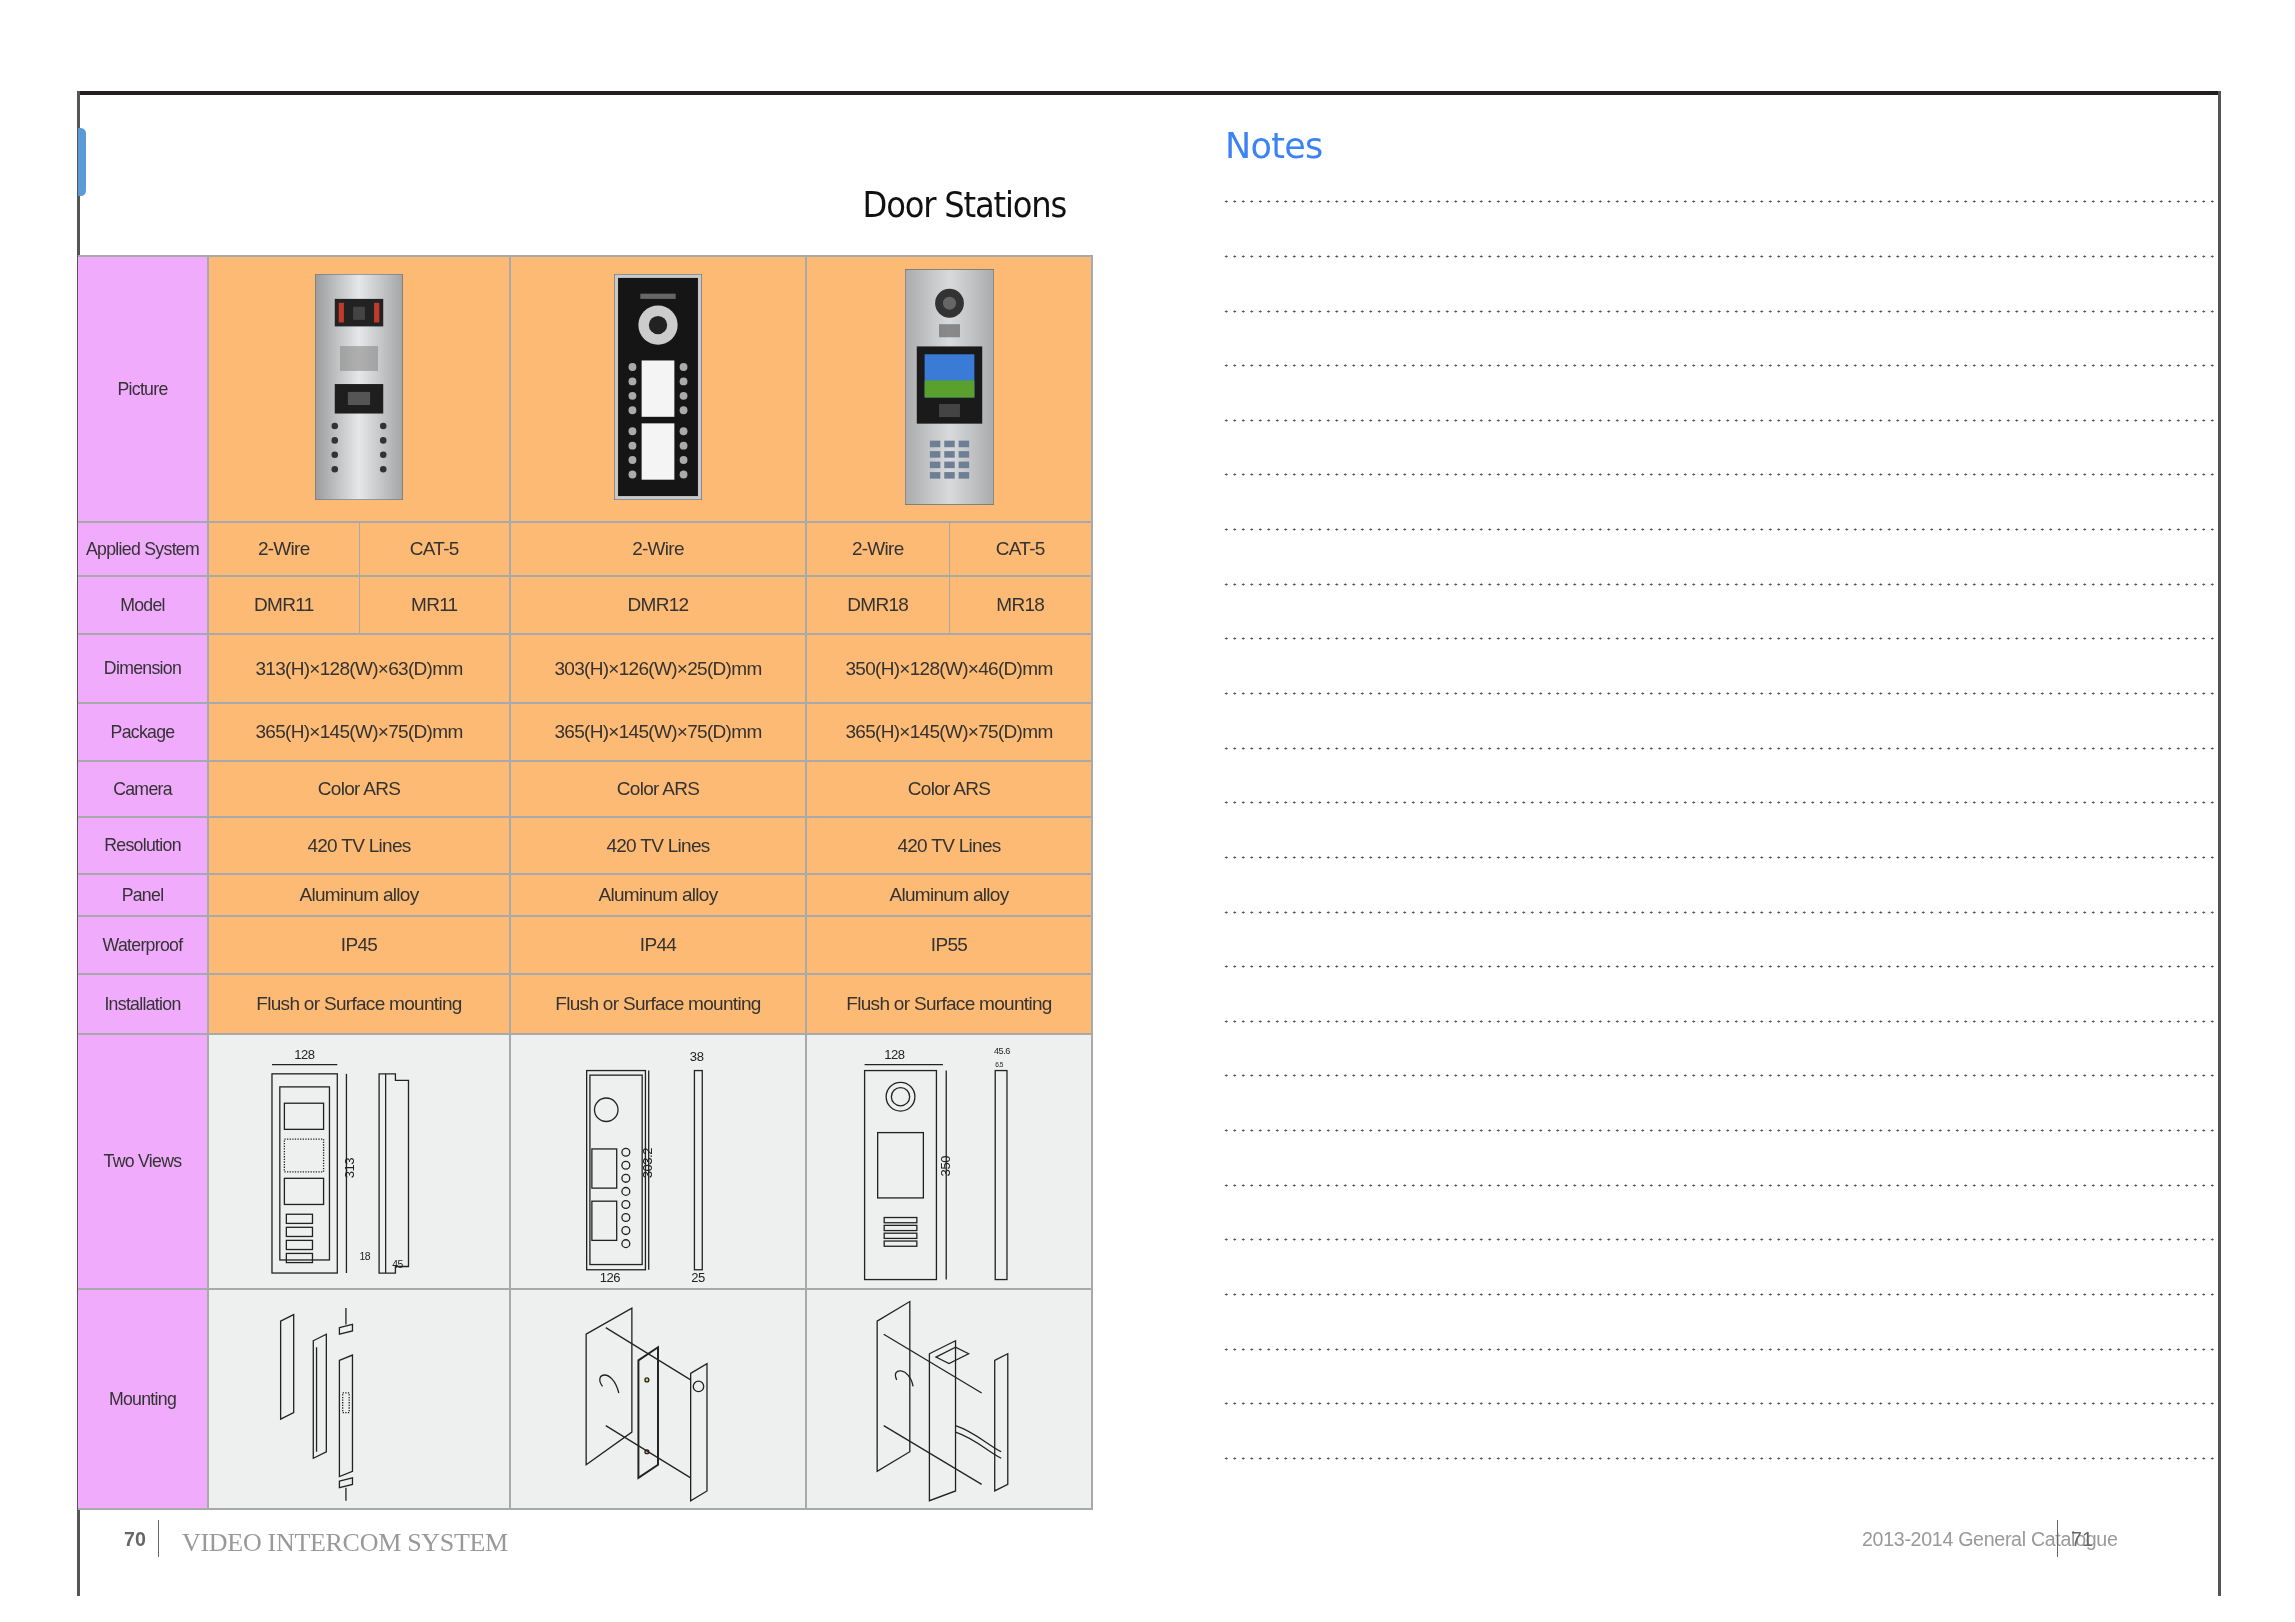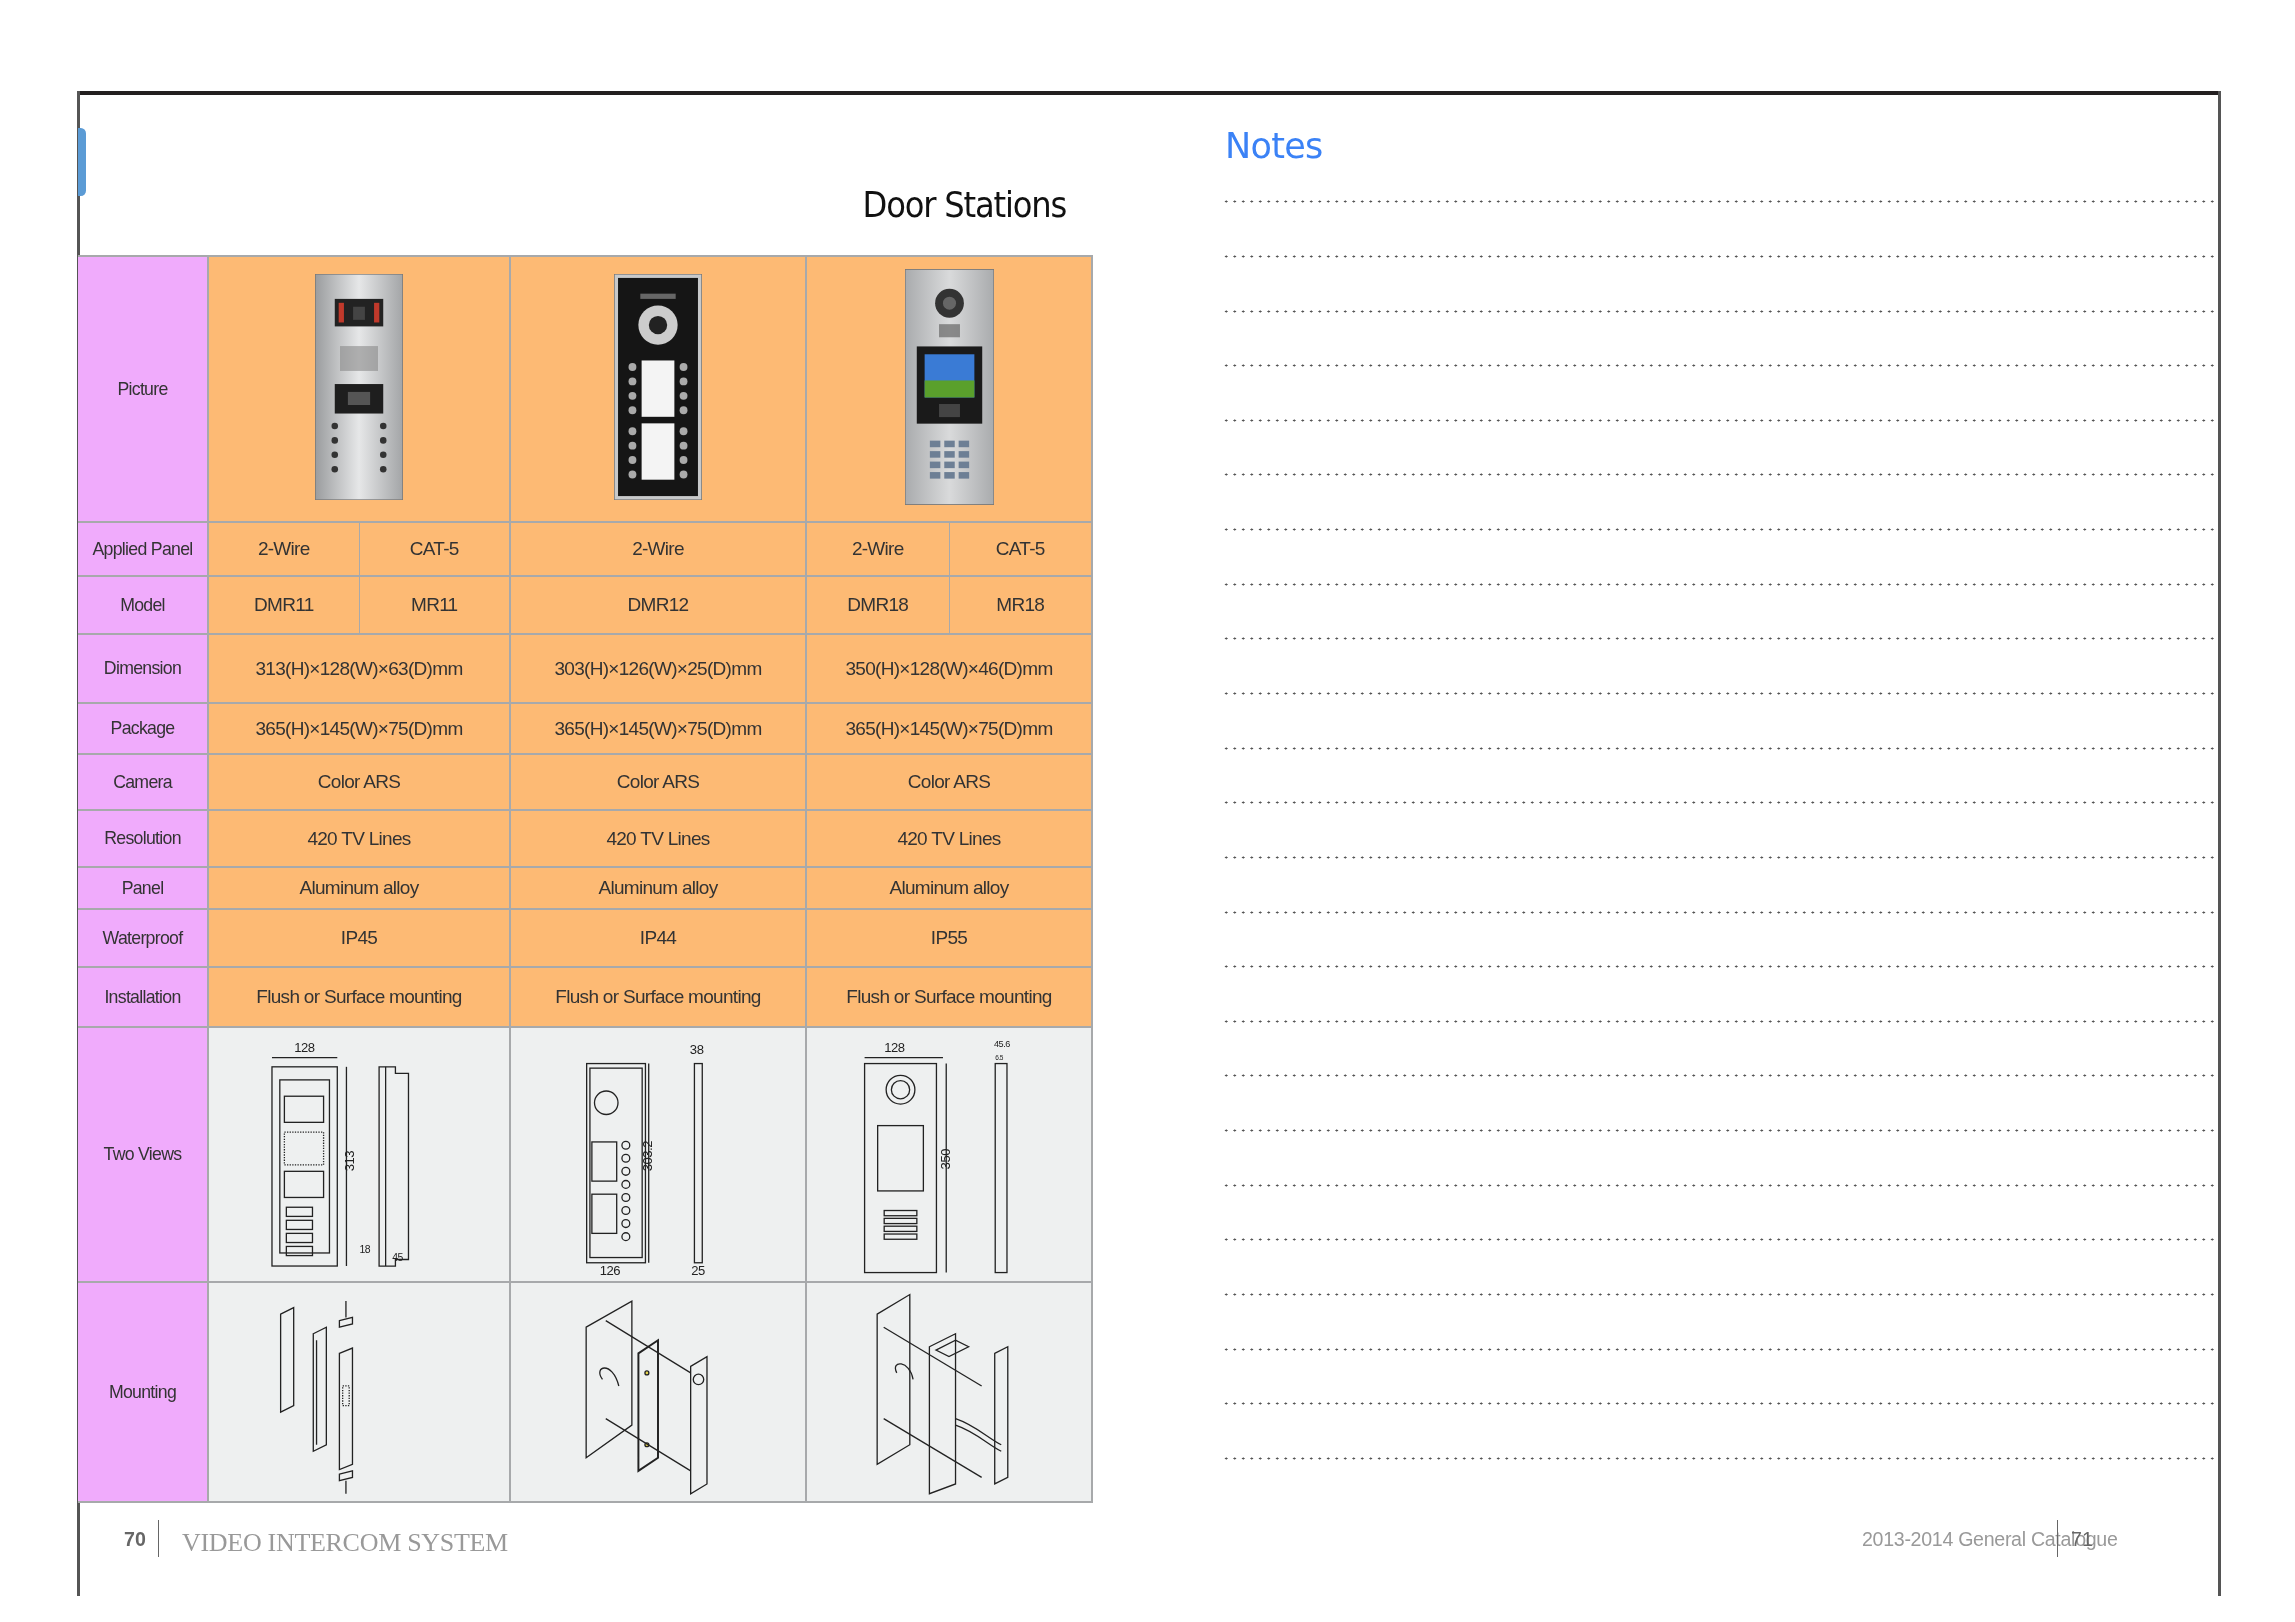--- a/index.html
+++ b/index.html
@@ -159,21 +159,21 @@
               <rect x="82" y="294" width="16" height="10"></rect>
           <rect x="38" y="310" width="16" height="10"></rect>
               <rect x="60" y="310" width="16" height="10"></rect>
               <rect x="82" y="310" width="16" height="10"></rect>
         </g>
       </svg>
     </td>
   </tr>
 
   <tr style="height:54px">
-    <td class="label">Applied Panel</td>
+    <td class="label">Applied System</td>
     <td class="cell split-a">2-Wire</td>
     <td class="cell split-b">CAT-5</td>
     <td class="cell">2-Wire</td>
     <td class="cell split-a">2-Wire</td>
     <td class="cell split-b">CAT-5</td>
   </tr>
 
   <tr style="height:58px">
     <td class="label">Model</td>
     <td class="cell split-a">DMR11</td>
@@ -183,21 +183,21 @@
     <td class="cell split-b">MR18</td>
   </tr>
 
   <tr style="height:69px">
     <td class="label">Dimension</td>
     <td class="cell" colspan="2">313(H)×128(W)×63(D)mm</td>
     <td class="cell">303(H)×126(W)×25(D)mm</td>
     <td class="cell" colspan="2">350(H)×128(W)×46(D)mm</td>
   </tr>
 
-  <tr style="height:51px">
+  <tr style="height:58px">
     <td class="label">Package</td>
     <td class="cell" colspan="2">365(H)×145(W)×75(D)mm</td>
     <td class="cell">365(H)×145(W)×75(D)mm</td>
     <td class="cell" colspan="2">365(H)×145(W)×75(D)mm</td>
   </tr>
 
   <tr style="height:56px">
     <td class="label">Camera</td>
     <td class="cell" colspan="2">Color ARS</td>
     <td class="cell">Color ARS</td>

